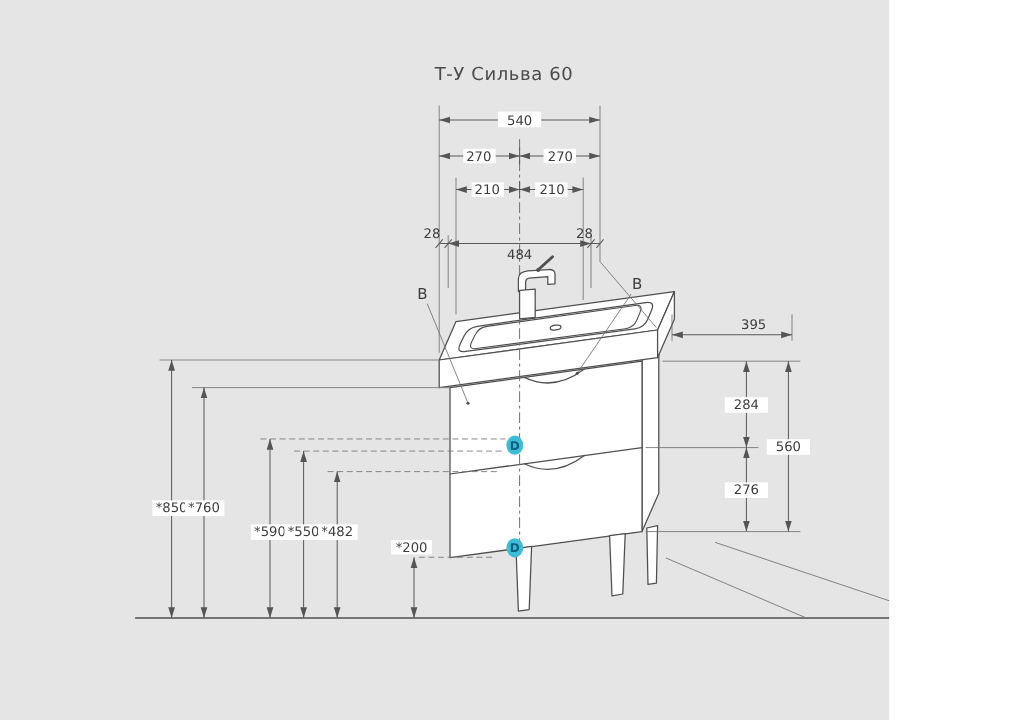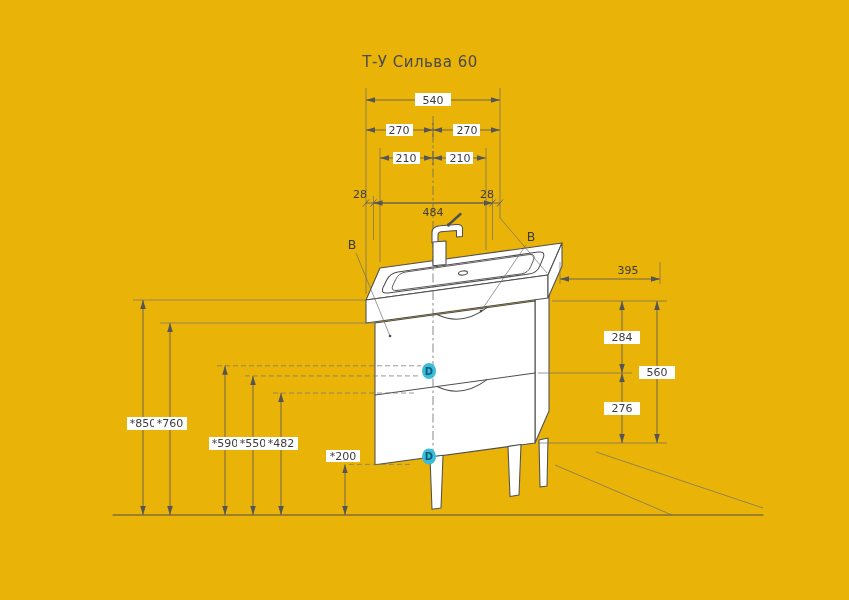--- a/index.html
+++ b/index.html
@@ -1,16 +1,16 @@
 <!DOCTYPE html>
 <html><head>
 <meta charset="utf-8">
 <style>
   html,body{margin:0;padding:0;background:#fff;}
-  #stage{position:relative;width:849px;height:600px;background:#eab308;overflow:hidden;
+  #stage{position:relative;width:741px;height:600px;background:#e5e5e5;overflow:hidden;
          font-family:"DejaVu Sans", sans-serif;}
   svg text{font-family:"DejaVu Sans", sans-serif;fill:#3c3c3c;}
   .dim{font-size:11px;}
   .ttl{font-size:15px;fill:#4a4a4a;letter-spacing:.5px;}
   .call{font-size:12.5px;fill:#3c3c3c;}
   .dlet{font-size:10px;font-weight:bold;fill:#0b5e7e;}
   .ln{stroke:#4f4f4f;stroke-width:1.05;fill:none;stroke-linejoin:round;stroke-linecap:round;}
   .lnw{stroke:#4f4f4f;stroke-width:1.05;fill:#ffffff;stroke-linejoin:round;}
   .dl{stroke:#5a5a5a;stroke-width:0.85;fill:none;}
   .ext{stroke:#6f6f6f;stroke-width:0.7;fill:none;}

